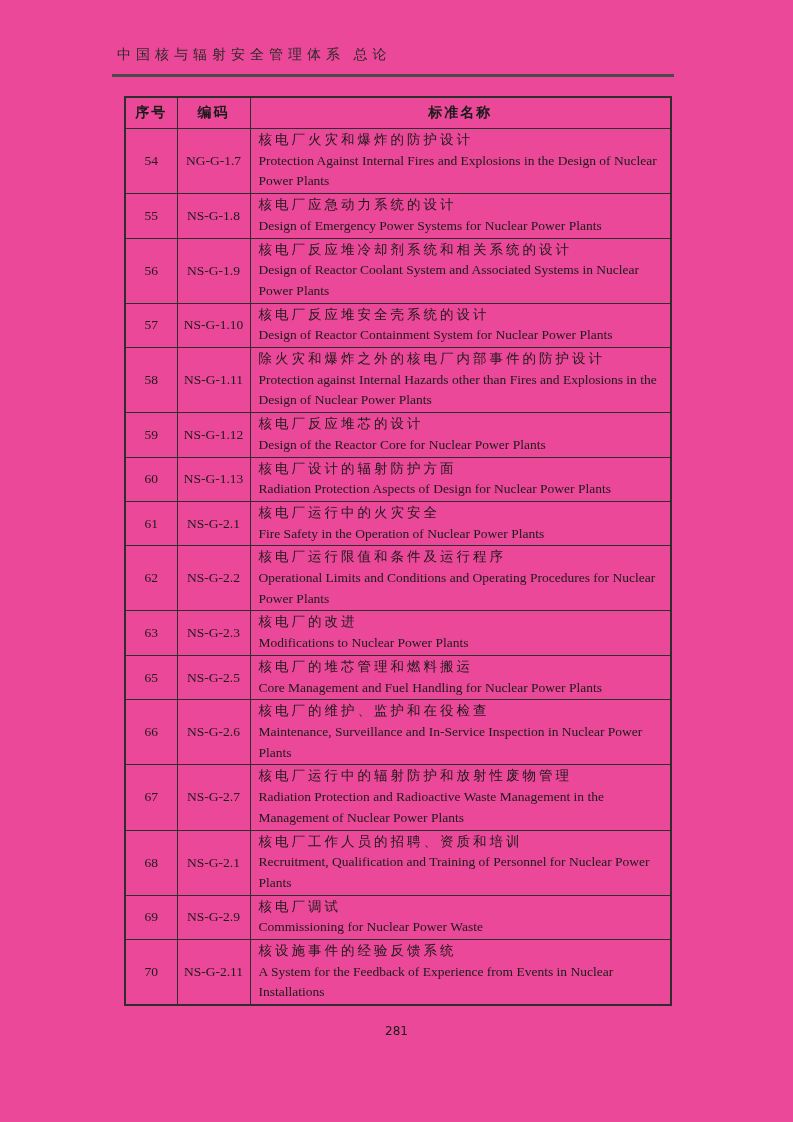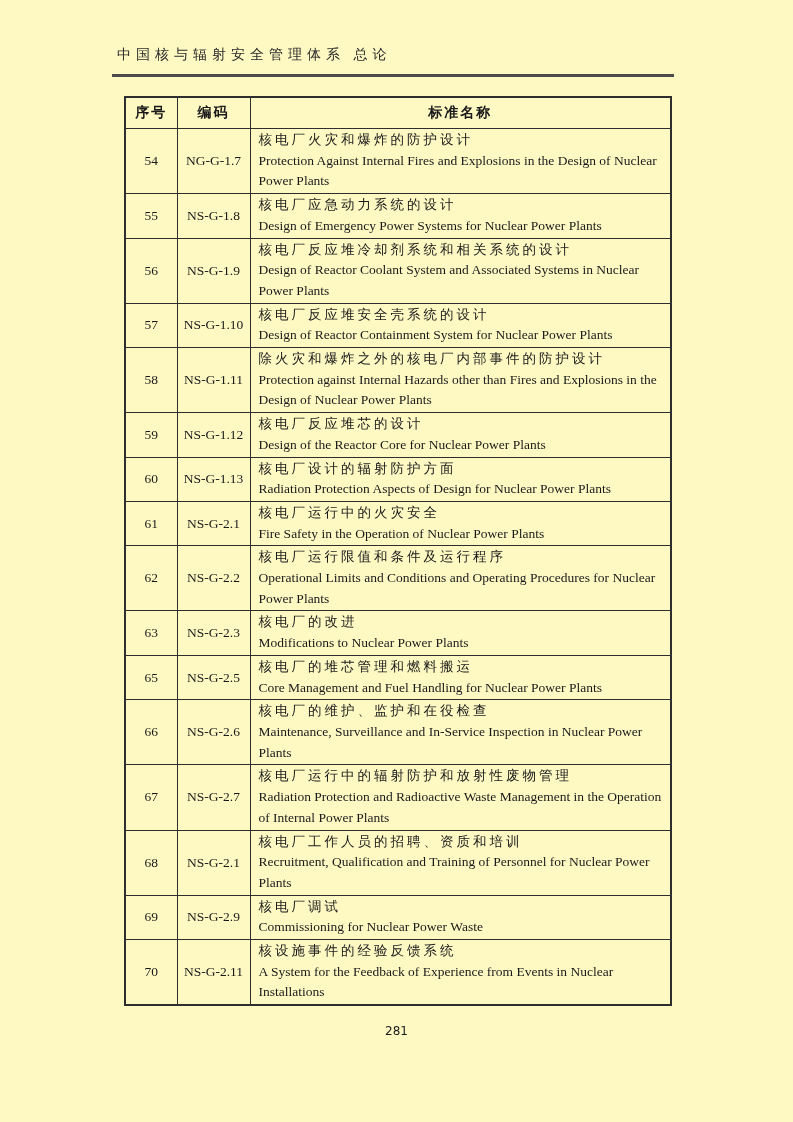--- a/index.html
+++ b/index.html
@@ -1,19 +1,19 @@
 <!DOCTYPE html>
 <html><head>
 <meta charset="utf-8">
 <style>
   html,body{margin:0;padding:0;background:#ffffff;}
   .page{
     position:relative;
     width:793px;height:1122px;
-    background:#fef9c3;
+    background:#ec4899;
     font-family:"Liberation Serif","DejaVu Serif",serif;
     color:#1a1a1a;
     overflow:hidden;
   }
   .running-head{
     position:absolute;left:117px;top:46px;
     font-size:14px;letter-spacing:5px;
     color:#2b2b2b;white-space:nowrap;
   }
   .head-rule{
@@ -185,21 +185,21 @@
         <div class="zh">核电厂的维护、监护和在役检查</div>
         <div class="en">Maintenance, Surveillance and In-Service Inspection in Nuclear Power Plants</div>
       </td>
     </tr>
 
     <tr>
       <td class="c-no">67</td>
       <td class="c-code">NS-G-2.7</td>
       <td class="c-name">
         <div class="zh">核电厂运行中的辐射防护和放射性废物管理</div>
-        <div class="en">Radiation Protection and Radioactive Waste Management in the Operation of Internal Power Plants</div>
+        <div class="en">Radiation Protection and Radioactive Waste Management in the Management of Nuclear Power Plants</div>
       </td>
     </tr>
 
     <tr>
       <td class="c-no">68</td>
       <td class="c-code">NS-G-2.1</td>
       <td class="c-name">
         <div class="zh">核电厂工作人员的招聘、资质和培训</div>
         <div class="en">Recruitment, Qualification and Training of Personnel for Nuclear Power Plants</div>
       </td>

